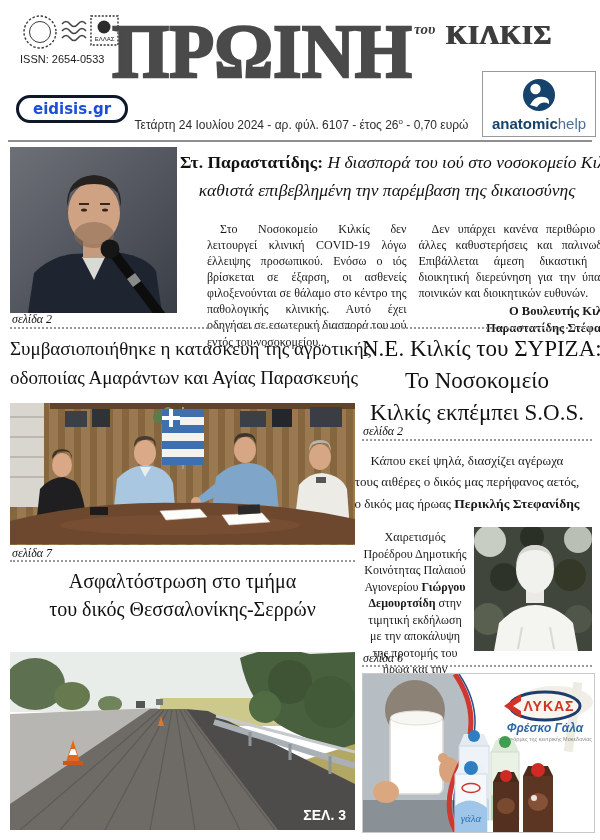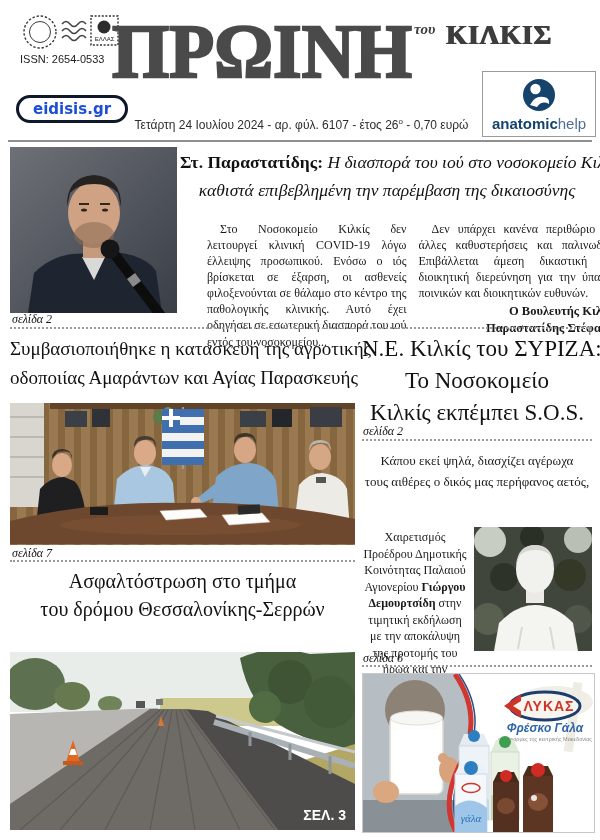--- a/index.html
+++ b/index.html
@@ -42,21 +42,21 @@
   .lead-cols{left:183px;top:221px;width:411px;display:flex;gap:12px;margin-left:24px;}
   .lead-col{flex:1;font-size:12px;line-height:1.34;text-align:justify;color:#1a1a1a;text-indent:13px;}
   .byline{text-align:right;font-weight:bold;font-size:12.5px;line-height:1.3;margin-top:2px;text-indent:0;}
 
   
   .agro-headline{left:10px;top:334px;width:345px;font-size:19px;line-height:1.55;}
   .road-headline{left:10px;top:567px;width:345px;font-size:20px;line-height:1.4;}
 
   
   .syriza-headline{left:362px;top:333px;width:230px;font-size:23px;line-height:1.4;}
-  .poem{left:362px;top:451px;width:230px;text-align:center;font-size:13px;line-height:1.6;color:#1a1a1a;}
+  .poem{left:352px;top:451px;width:230px;text-align:center;font-size:13px;line-height:1.6;color:#1a1a1a;}
   .poem .hl-bold{font-size:13.5px;}
   .hero-row{left:362px;top:527px;width:230px;display:flex;gap:6px;}
   .hero-caption{width:106px;text-align:center;font-size:12px;line-height:1.38;color:#1a1a1a;padding-top:2px;}
   .ad-box{left:362px;top:673px;width:231px;height:158px;border:1px solid #c9c9c9;background:#fff;}
   svg{display:block;}
 </style>
 </head>
 <body>
 
 <div class="page">
@@ -215,21 +215,21 @@
     <polygon points="212,112 252,110 260,119 219,122" fill="#fdfdfb" stroke="#d8d0c6" stroke-width="0.6"></polygon>
     <rect x="228" y="102" width="22" height="9" fill="#2a2a2a" transform="rotate(-4 239 106)"></rect>
     <rect x="80" y="104" width="18" height="8" fill="#1c1c1c"></rect>
   </svg>
 
   <div class="abs pageref" style="left:12px;top:546px">σελίδα 7</div>
   <div class="abs divider" style="left:10px;top:560px;width:345px"></div>
 
   <div class="abs headline road-headline">
     <div class="nowrap">Ασφαλτόστρωση στο τμήμα</div>
-    <div class="nowrap">του δρόμου Θεσσαλονίκης-Σερρών</div>
+    <div class="nowrap">του δικός Θεσσαλονίκης-Σερρών</div>
   </div>
 
   <svg class="abs" style="left:10px;top:652px" width="345" height="178" viewBox="0 0 345 178">
     <rect width="345" height="60" fill="#e8edea"></rect>
     <rect x="150" y="46" width="195" height="28" fill="#cdc98c"></rect>
     <ellipse cx="25" cy="32" rx="30" ry="26" fill="#5d7050"></ellipse>
     <ellipse cx="62" cy="44" rx="18" ry="14" fill="#66794f"></ellipse>
     <ellipse cx="100" cy="52" rx="12" ry="8" fill="#71835a"></ellipse>
     <path d="M230,6 Q260,-8 300,2 L345,0 L345,98 Q300,92 268,72 Q238,50 230,6 Z" fill="#49603e"></path>
     <circle cx="280" cy="30" r="22" fill="#3e5434"></circle>
@@ -268,20 +268,23 @@
     <div class="nowrap">Ν.Ε. Κιλκίς του ΣΥΡΙΖΑ:</div>
     <div class="nowrap">Το Νοσοκομείο</div>
     <div class="nowrap">Κιλκίς εκπέμπει S.O.S.</div>
   </div>
   <div class="abs pageref" style="left:363px;top:424px">σελίδα 2</div>
   <div class="abs divider" style="left:362px;top:439px;width:230px"></div>
 
   <div class="abs poem">
     <div class="nowrap">Κάπου εκεί ψηλά, διασχίζει αγέρωχα</div>
     <div class="nowrap">τους αιθέρες ο δικός μας περήφανος αετός,</div>
+    <div class="nowrap">
+      <span>ο δικός μας ήρωας </span><span class="hl-bold">Περικλής Στεφανίδης</span>
+    </div>
   </div>
 
   <div class="abs hero-row">
     <div class="hero-caption">
       <span>Χαιρετισμός Προέδρου Δημοτικής Κοινότητας Παλαιού Αγιονερίου </span><span class="hl-bold">Γιώργου Δεμουρτσίδη</span><span> στην τιμητική εκδήλωση με την αποκάλυψη της προτομής του ήρωα και την ονοματοδοσία της κεντρικής πλατείας</span>
     </div>
     <svg width="118" height="124" viewBox="0 0 118 124">
       <rect width="118" height="124" fill="#41463c"></rect>
       <circle cx="16" cy="14" r="16" fill="#c8cdc4"></circle>
         <circle cx="104" cy="12" r="14" fill="#b9bfb4"></circle>

